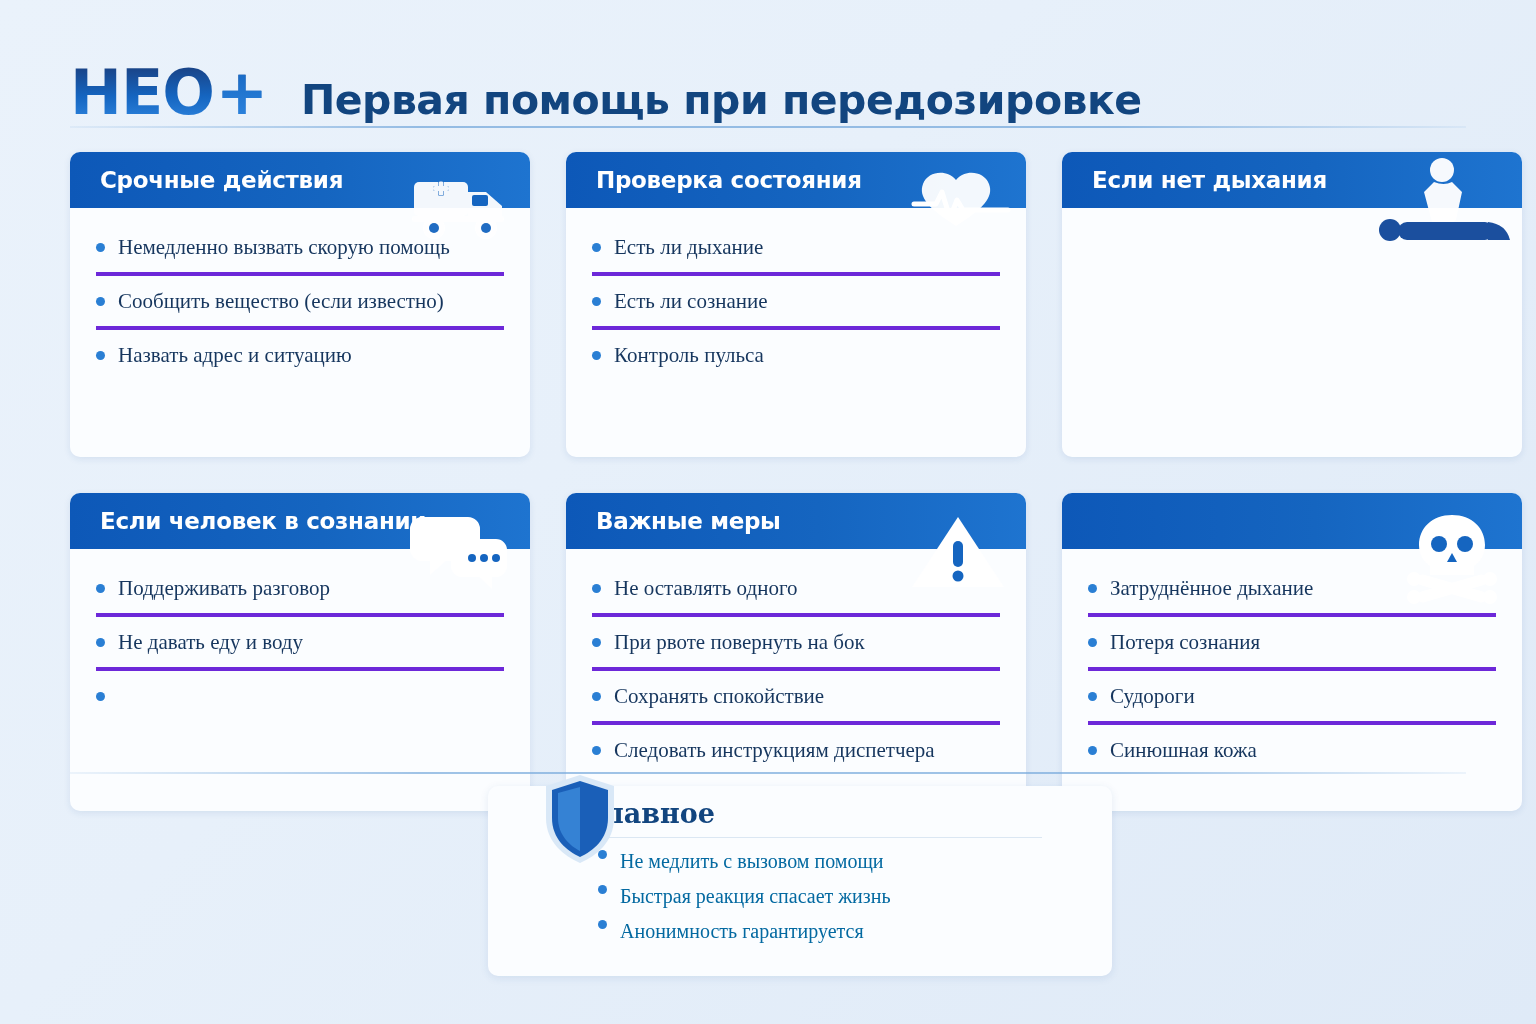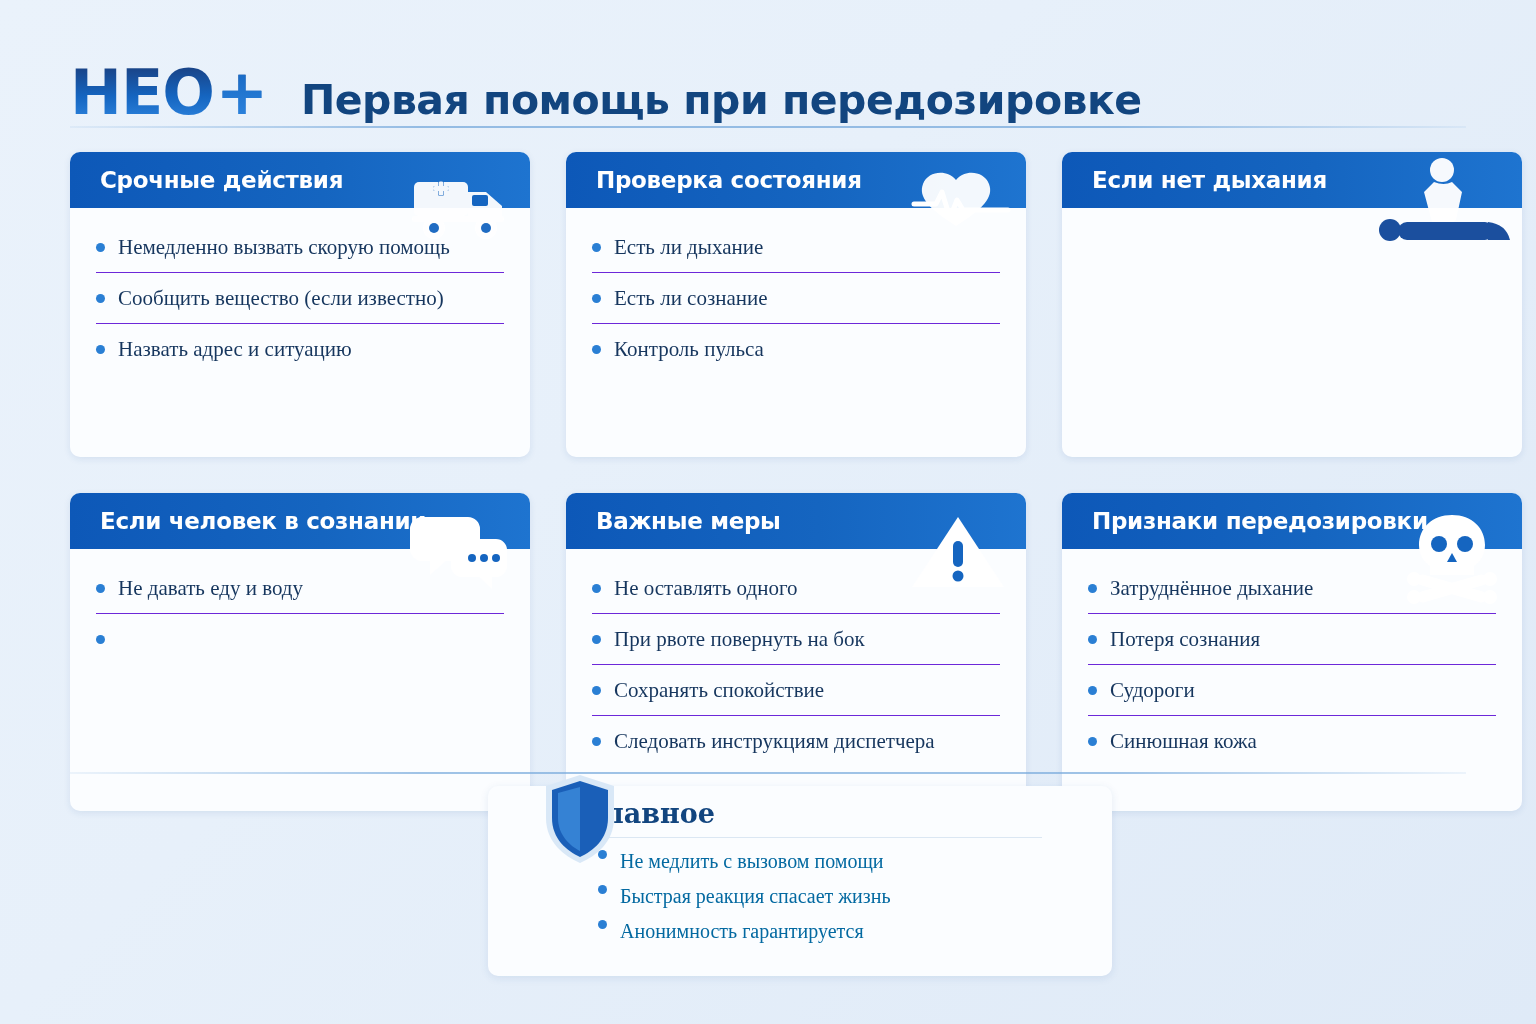--- a/index.html
+++ b/index.html
@@ -110,21 +110,21 @@
   .card-body {
     padding: 14px 26px 20px 26px;
     min-height: 170px;
   }
   .row1 .card-body { min-height: 215px; }
   .row2 .card-body { min-height: 228px; }
   .item {
     display: flex;
     align-items: flex-start;
     padding: 12px 0 11px 0;
-    border-bottom: 1px solid #6d28d9;
+    border-bottom: 4px solid #6d28d9;
     font-size: 21px;
     color: #16365e;
     line-height: 1.28;
   }
   .item:last-child { border-bottom: none; }
   .bullet {
     width: 9px;
     height: 9px;
     border-radius: 50%;
     background: #2a7fd4;
@@ -289,20 +289,24 @@
         <g fill="#1565c0">
           <circle cx="72" cy="63" r="4"></circle>
           <circle cx="84" cy="63" r="4"></circle>
           <circle cx="96" cy="63" r="4"></circle>
         </g>
       </svg>
     </div>
     <div class="card-body">
       <div class="item">
           <span class="bullet"></span>
+          <span class="txt">Поддерживать разговор</span>
+        </div>
+      <div class="item">
+          <span class="bullet"></span>
           <span class="txt">Не давать еду и воду</span>
         </div>
       <div class="item">
           <span class="bullet"></span>
         </div>
     </div>
   </div>
 
   <div class="card row2">
     <div class="card-head">
@@ -329,21 +333,20 @@
         </div>
       <div class="item">
           <span class="bullet"></span>
           <span class="txt">Следовать инструкциям диспетчера</span>
         </div>
     </div>
   </div>
 
   <div class="card row2">
     <div class="card-head">
-      <h2>Признаки передозировки</h2>
       <svg class="card-icon" viewBox="0 0 120 110" style="top:6px;">
         <g fill="#ffffff">
           <path d="M60 16 c-20 0 -33 13 -33 30 0 10 5 17 11 21 v9 h44 v-9 c6 -4 11 -11 11 -21 0 -17 -13 -30 -33 -30z"></path>
           <circle cx="47" cy="45" r="8" fill="#1565c0"></circle>
           <circle cx="73" cy="45" r="8" fill="#1565c0"></circle>
           <path d="M60 54 l-5 9 h10z" fill="#1565c0"></path>
           <rect x="24" y="84" width="72" height="11" rx="5.5" transform="rotate(16 60 89)"></rect>
           <rect x="24" y="84" width="72" height="11" rx="5.5" transform="rotate(-16 60 89)"></rect>
           <circle cx="22" cy="80" r="7"></circle>
             <circle cx="22" cy="98" r="7"></circle>

